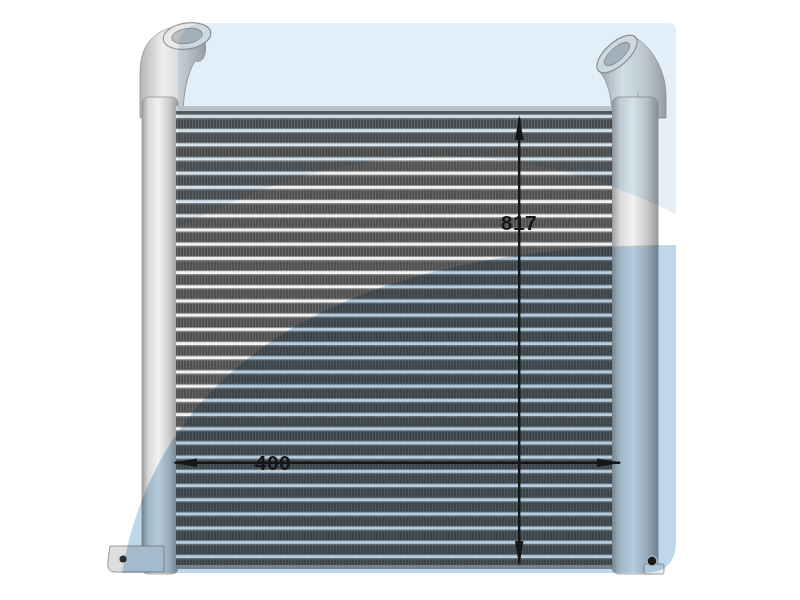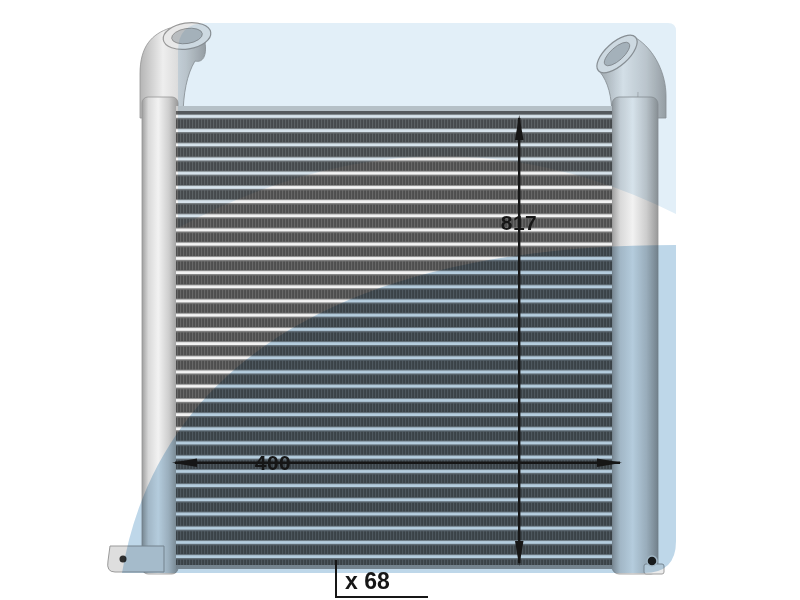--- a/index.html
+++ b/index.html
@@ -109,17 +109,14 @@
         <polygon points="172,462.8 197,458.5 197,467"></polygon>
         <polygon points="622,462.8 597,458.5 597,467"></polygon>
       </g>
     </g>
   </svg>
 
   <div class="dim-label" id="label-vertical">817</div>
 
   <div class="dim-label" id="label-horizontal">400</div>
 
-  <div class="depth-box">
-    <span>x 68</span>
-  </div>
 
 </div>
 
 </body></html>

